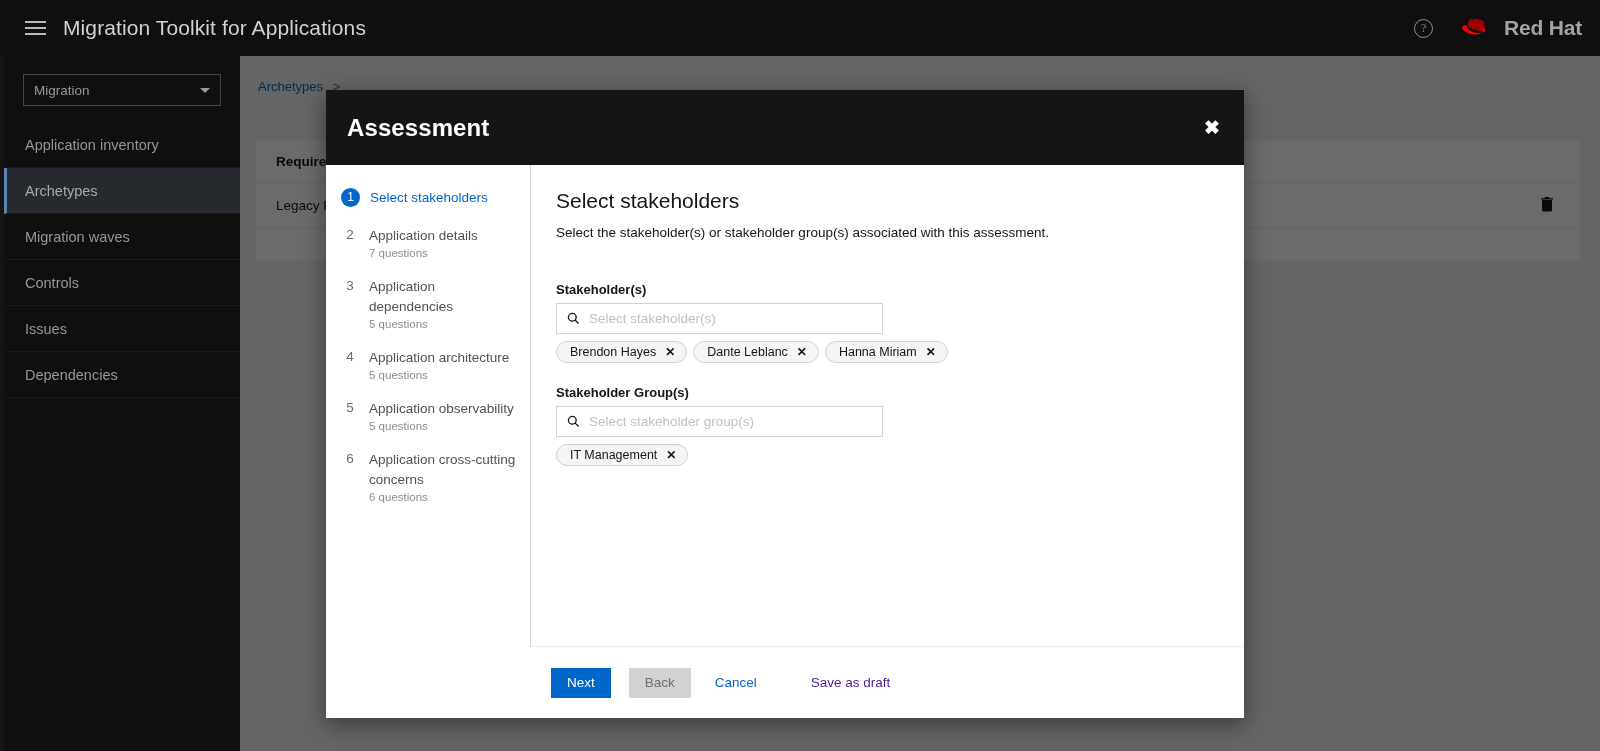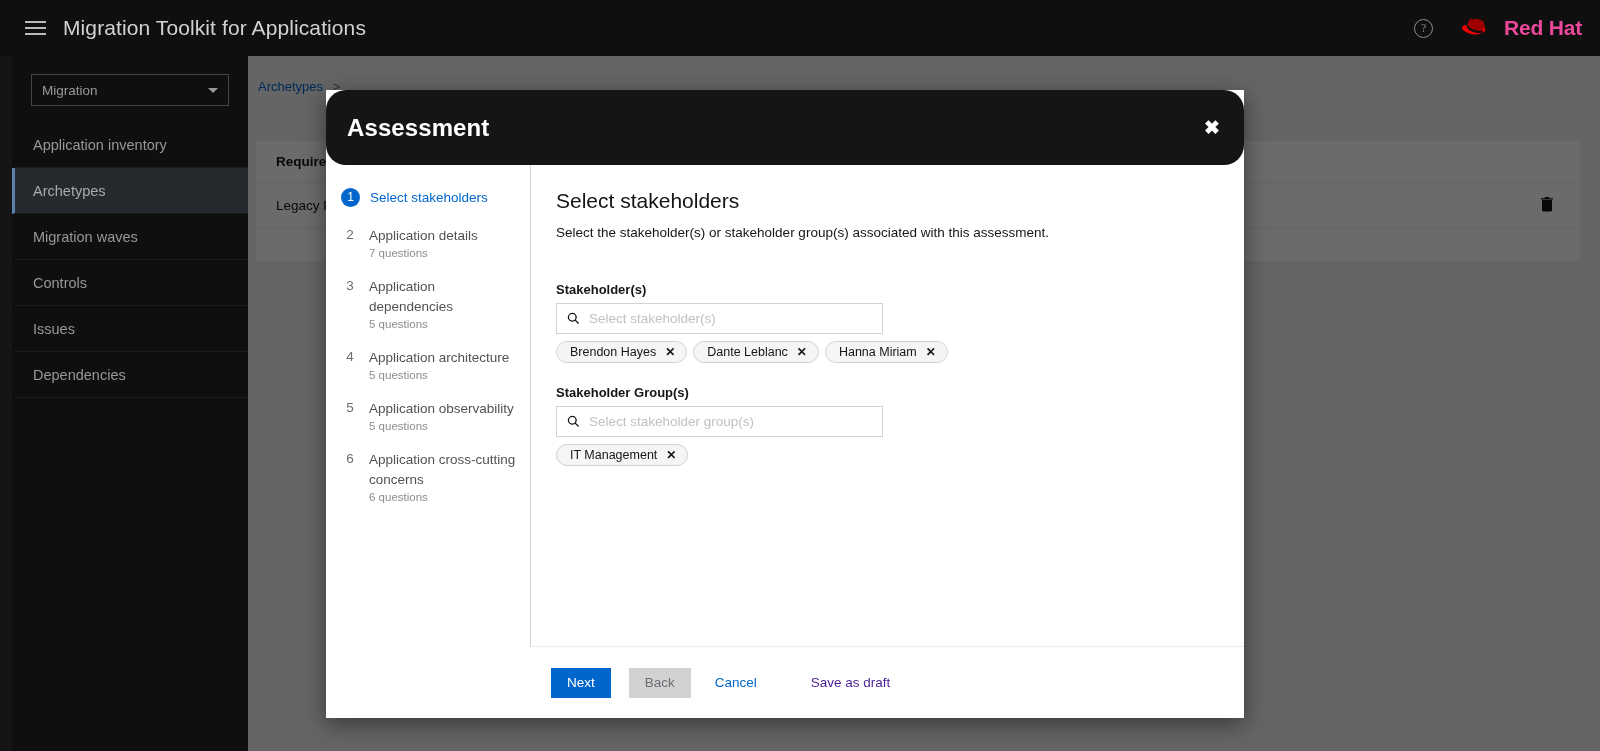--- a/index.html
+++ b/index.html
@@ -33,25 +33,25 @@
   .masthead-right {
     margin-left: auto; display: flex; align-items: center; gap: 28px;
     padding-right: 18px;
   }
   .help-icon {
     width: 19px; height: 19px; border: 1.4px solid #8a8d90; border-radius: 50%;
     color: #8a8d90; font-size: 12px; line-height: 17px; text-align: center;
     cursor: pointer; font-family: "Liberation Serif", serif;
   }
   .redhat-logo { display: flex; align-items: center; gap: 9px; }
-  .redhat-logo .wordmark { color: #ec4899; font-size: 21px; font-weight: bold; letter-spacing: -0.2px; }
+  .redhat-logo .wordmark { color: #a3a3a3; font-size: 21px; font-weight: bold; letter-spacing: -0.2px; }
 
   
   .sidebar {
-    position: absolute; top: 56px; left: 12px;
+    position: absolute; top: 56px; left: 4px;
     width: 236px; height: 695px;
     background: #0f0f0f; z-index: 4;
   }
   .sidebar-select-wrap { padding: 18px 19px 16px 19px; }
   .sidebar-select {
     height: 32px; border: 1px solid #444548; background: #0f0f0f;
     display: flex; align-items: center; padding: 0 10px;
     color: #96989a; font-size: 13.5px; cursor: pointer;
   }
   .sidebar-select .caret {
@@ -105,21 +105,20 @@
     position: absolute; top: 90px; left: 326px;
     width: 918px; height: 628px;
     background: #fff; z-index: 10;
     box-shadow: 0 6px 22px rgba(0,0,0,.45);
     display: flex; flex-direction: column;
   }
   .modal-header {
     height: 75px; background: #151515; color: #fff;
     display: flex; align-items: center; padding: 0 20px 0 21px;
     flex: 0 0 auto;
-    border-radius: 20px;
   }
   .modal-title { font-size: 24px; font-weight: bold; letter-spacing: .1px; }
   .modal-close {
     margin-left: auto; color: #fff; font-size: 19px; font-weight: bold;
     cursor: pointer; line-height: 1; padding: 6px 4px;
   }
   .modal-body { flex: 1 1 auto; display: flex; min-height: 0; }
 
   
   .wiz-nav {

